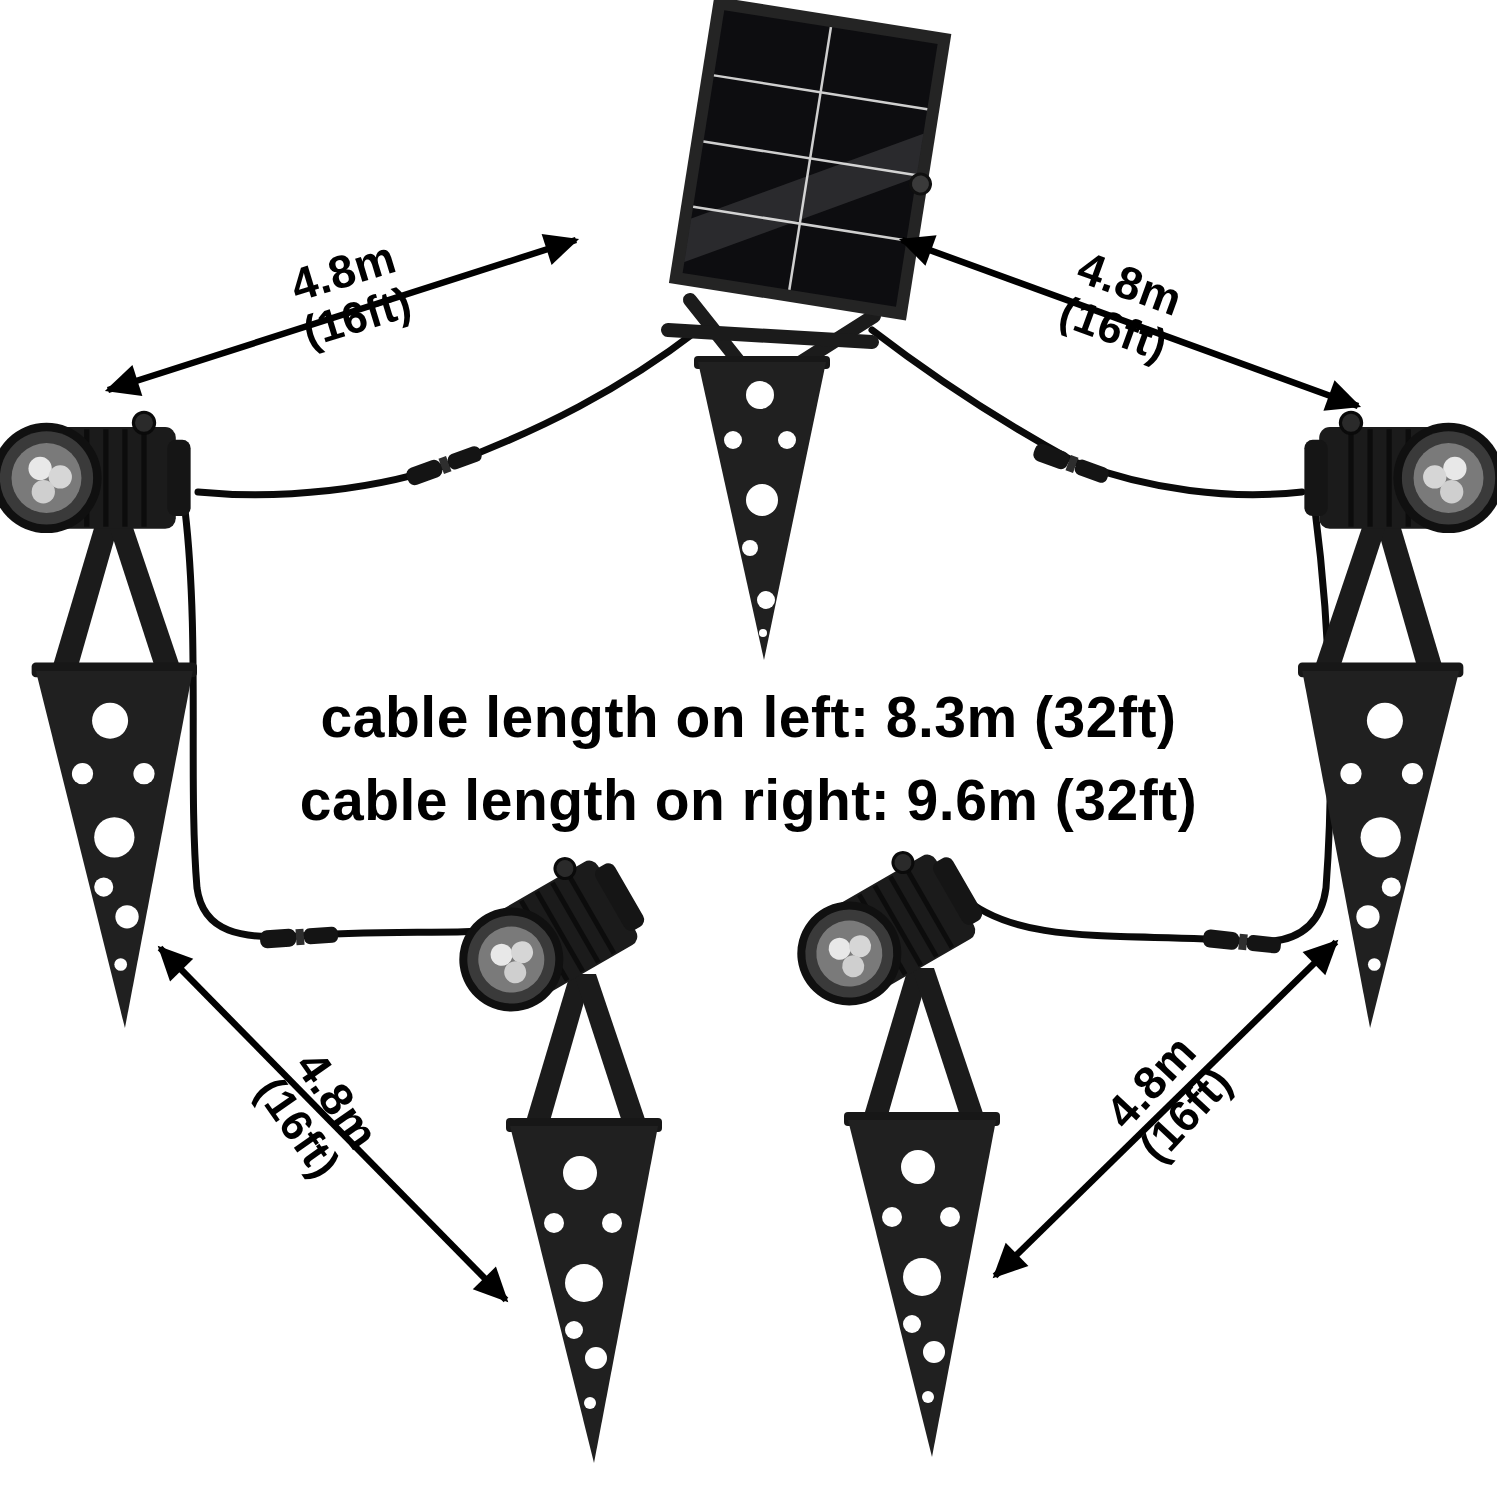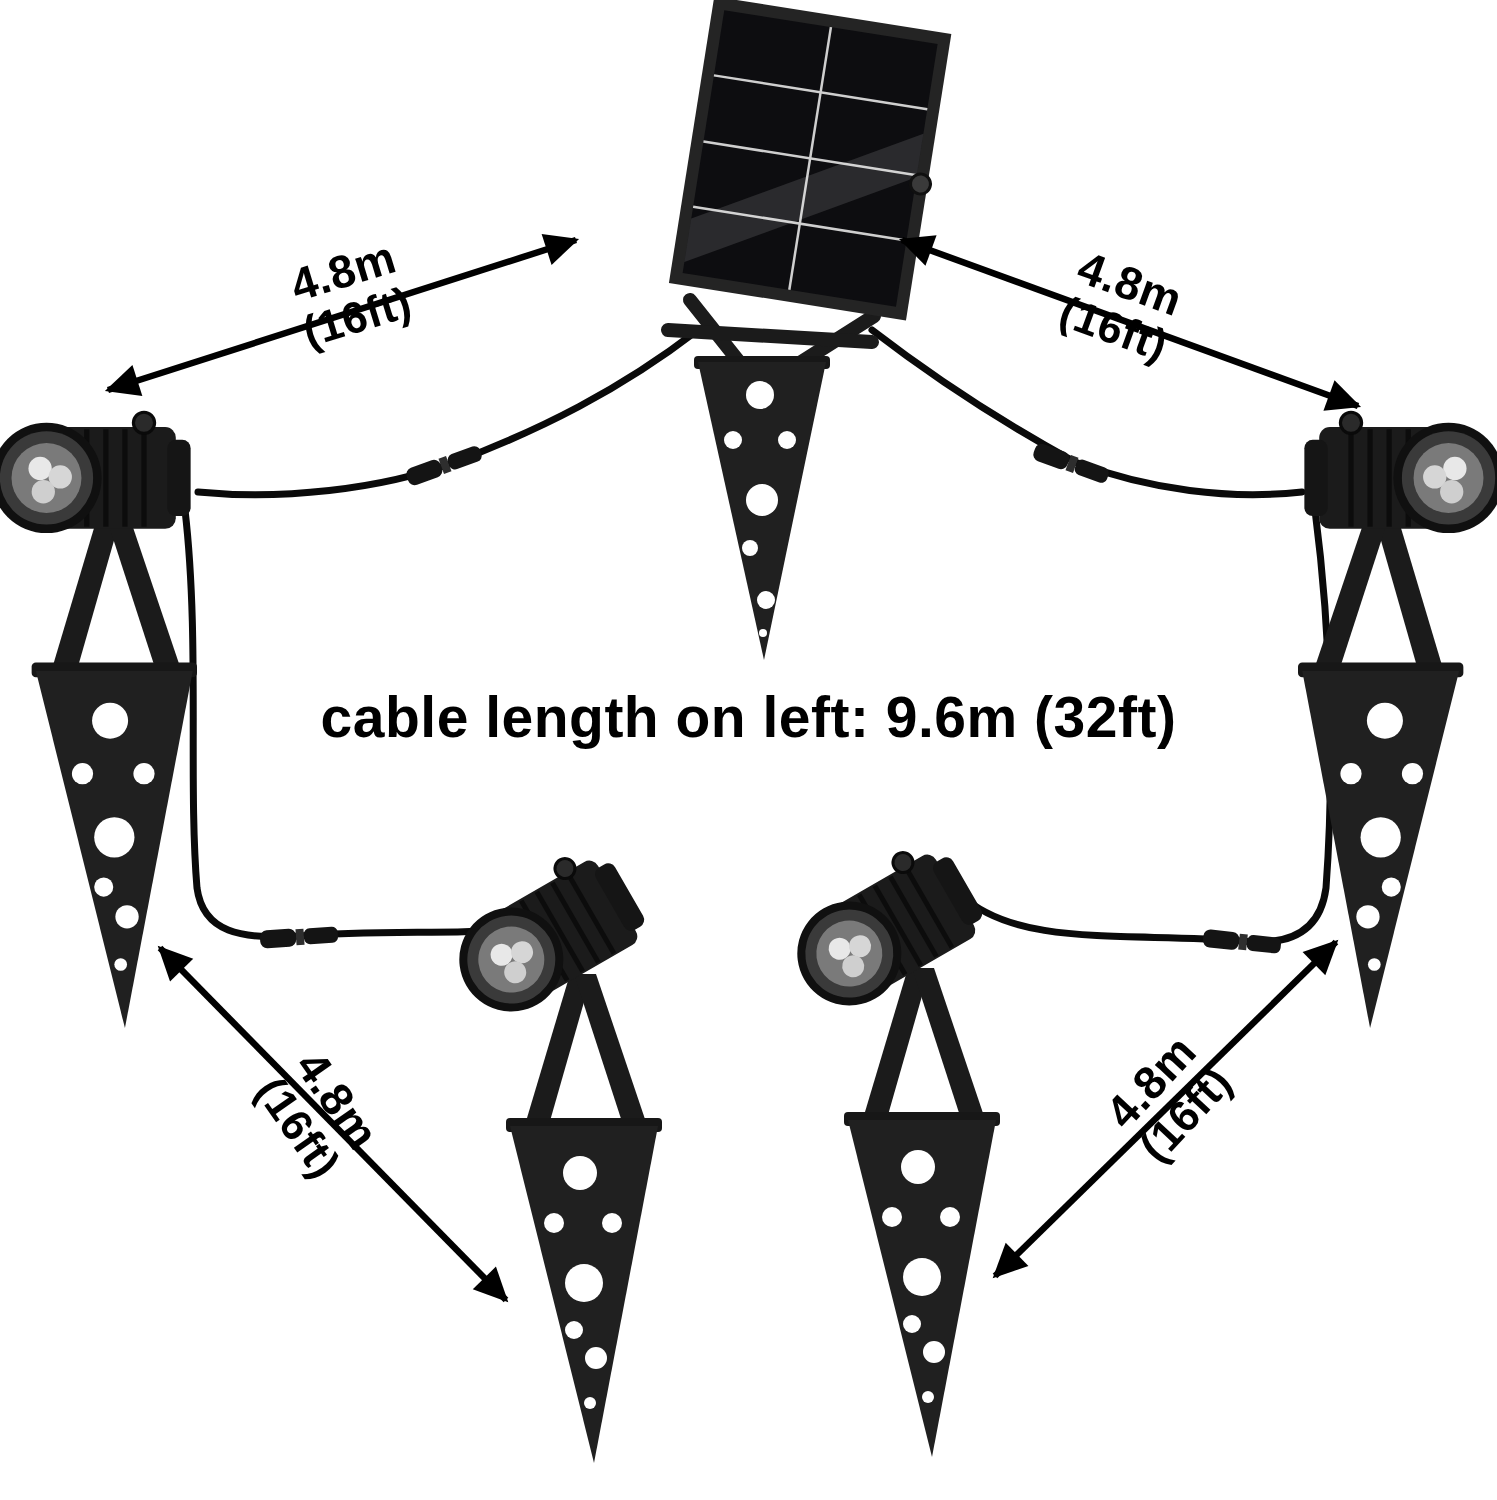--- a/index.html
+++ b/index.html
@@ -188,16 +188,17 @@
     <div class="l1">4.8m</div>
     <div class="l2">(16ft)</div>
   </div>
 
   <div class="dist-label label-br">
     <div class="l1">4.8m</div>
     <div class="l2">(16ft)</div>
   </div>
 
   <div class="caption">
-    <div>cable length on left: 9.6m (32ft)</div>
+    <div>cable length on left: 8.3m (32ft)</div>
+    <div>cable length on right: 9.6m (32ft)</div>
   </div>
 
 </div>
 
 </body></html>

